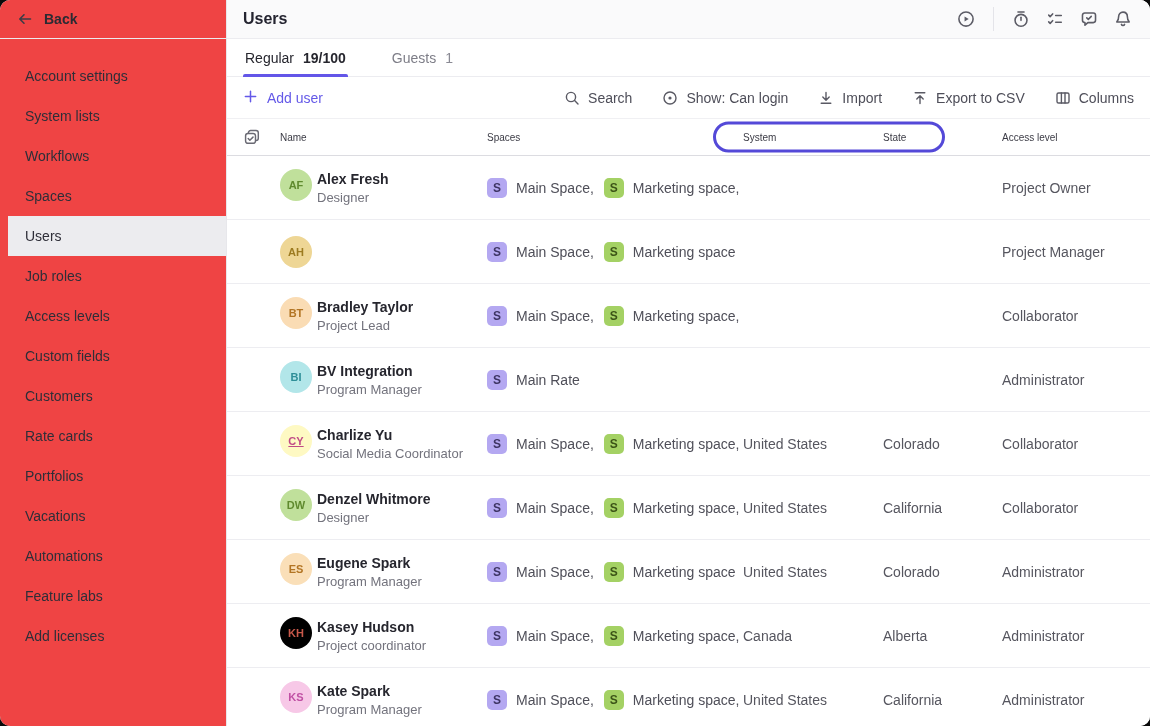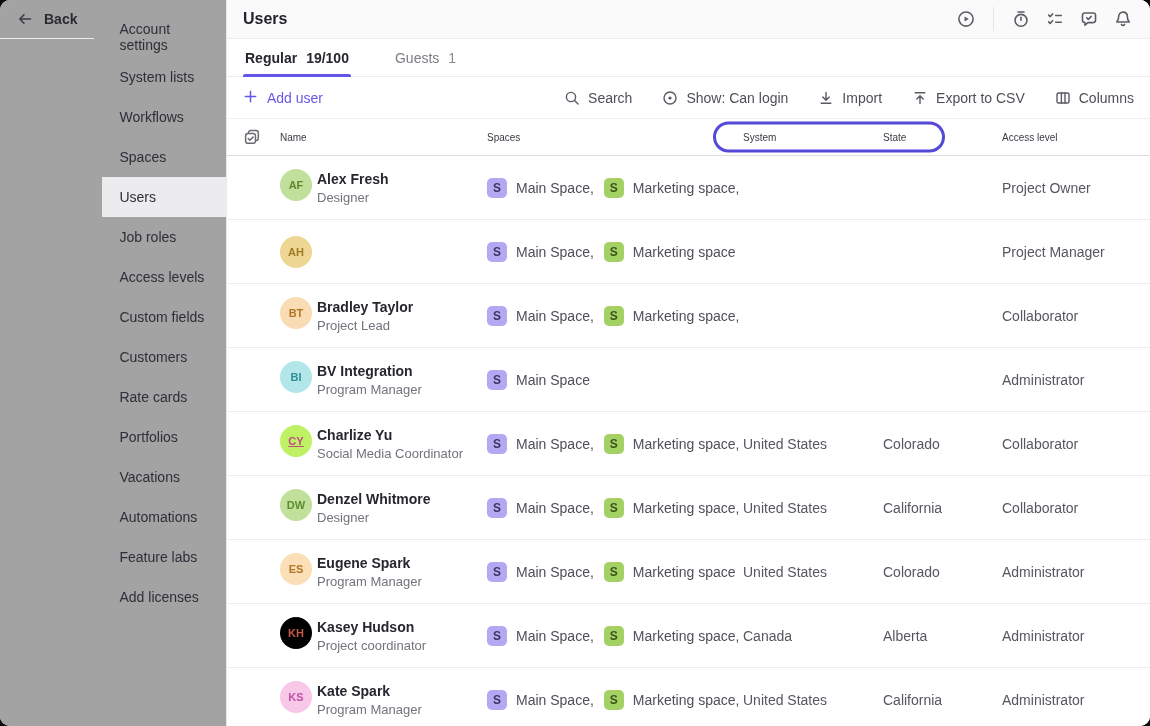--- a/index.html
+++ b/index.html
@@ -1,41 +1,41 @@
 <!DOCTYPE html>
 <html><head>
 <meta charset="utf-8">
 <style>
   html,body{margin:0;padding:0;background:#0a0a0a;font-family:"Liberation Sans","DejaVu Sans",sans-serif;}
   *{box-sizing:border-box;}
   .window{width:1150px;height:726px;border-radius:10px;overflow:hidden;background:#fff;display:flex;position:relative;}
 
   
-  .sidebar{width:227px;flex-shrink:0;background:#a3a3a3;border-right:1px solid #e7e7eb;display:flex;}
+  .sidebar{width:227px;flex-shrink:0;background:#ef4444;border-right:1px solid #e7e7eb;display:flex;flex-direction:column;}
   .sidebar-header{height:39px;display:flex;align-items:center;gap:11px;padding:0 17px;border-bottom:1px solid #ebebef;cursor:pointer;}
   .sidebar-header .arrow{color:#3c3c46;display:flex;}
   .back-label{font-size:14px;font-weight:bold;color:#2b2b33;}
   .sidebar-menu{margin:0;padding:17px 0 0 8px;list-style:none;}
   .sidebar-item{height:40px;display:flex;align-items:center;padding:0 17px;font-size:14px;color:#2e2e38;cursor:pointer;}
   .sidebar-item.active{background:#ececef;}
 
   
   .main{flex:1;display:flex;flex-direction:column;min-width:0;background:#fff;}
 
   .titlebar{height:39px;flex-shrink:0;background:#fafafb;border-bottom:1px solid #ececf0;display:flex;align-items:center;padding:0 10px 0 16px;}
   .page-title{font-size:16px;font-weight:bold;color:#242430;}
   .titlebar-icons{margin-left:auto;display:flex;align-items:center;}
   .icon-btn{width:34px;height:30px;display:flex;align-items:center;justify-content:center;color:#5c5c66;cursor:pointer;border-radius:6px;}
   .v-divider{width:1px;height:24px;background:#e4e4e9;margin:0 10px;}
 
   .tabsbar{height:38px;flex-shrink:0;display:flex;align-items:stretch;padding:0 16px;border-bottom:1px solid #ececf0;background:#fff;}
   .tab{display:flex;align-items:center;gap:9px;padding:0 2px;margin-right:42px;font-size:14px;cursor:pointer;position:relative;}
   .tab .tab-label{color:#7d7d87;}
   .tab .tab-count{color:#8a8a94;}
-  .tab.active .tab-label{color:#26262e;font-weight:bold;}
+  .tab.active .tab-label{color:#26262e;font-weight:normal;}
   .tab.active .tab-count{color:#26262e;font-weight:bold;}
   .tab.active::after{content:"";position:absolute;left:0;right:0;bottom:-1px;height:3px;background:#6356e8;border-radius:2px 2px 0 0;}
 
   .toolbar{height:42px;flex-shrink:0;display:flex;align-items:center;padding:0 16px;border-bottom:1px solid #f0f0f3;background:#fff;}
   .add-user{display:flex;align-items:center;gap:9px;font-size:14px;color:#6459e8;cursor:pointer;}
   .toolbar-right{margin-left:auto;display:flex;align-items:center;gap:30px;}
   .tool-btn{display:flex;align-items:center;gap:8px;font-size:14px;color:#4e4e59;cursor:pointer;}
   .tool-btn .t-icon{display:flex;color:#5a5a64;}
 
   
@@ -304,33 +304,33 @@
         <div class="avatar" style="background: rgb(178, 230, 233); color: rgb(46, 143, 152);">BI</div>
         <div>
           <div class="user-name">BV Integration</div>
           <div class="user-role">Program Manager</div>
         </div>
       </div>
     </div>
     <div class="col-spaces">
             <span class="space-item">
               <span class="space-badge badge-purple">S</span>
-              <span class="space-label">Main Space</span>
+              <span class="space-label">Main Rate</span>
             </span>
           </div>
     <div class="col-country"></div>
     <div class="col-state"></div>
     <div class="col-access">Administrator</div>
   </div>
 
   <div class="row">
     <div class="col-check"></div>
     <div class="col-name">
       <div class="name-wrap">
-        <div class="avatar" style="background: #bef264; color: rgb(192, 74, 134); text-decoration: underline;">CY</div>
+        <div class="avatar" style="background: #fef9c3; color: rgb(192, 74, 134); text-decoration: underline;">CY</div>
         <div>
           <div class="user-name">Charlize Yu</div>
           <div class="user-role">Social Media Coordinator</div>
         </div>
       </div>
     </div>
     <div class="col-spaces">
             <span class="space-item">
               <span class="space-badge badge-purple">S</span>
               <span class="space-label">Main Space,</span>

